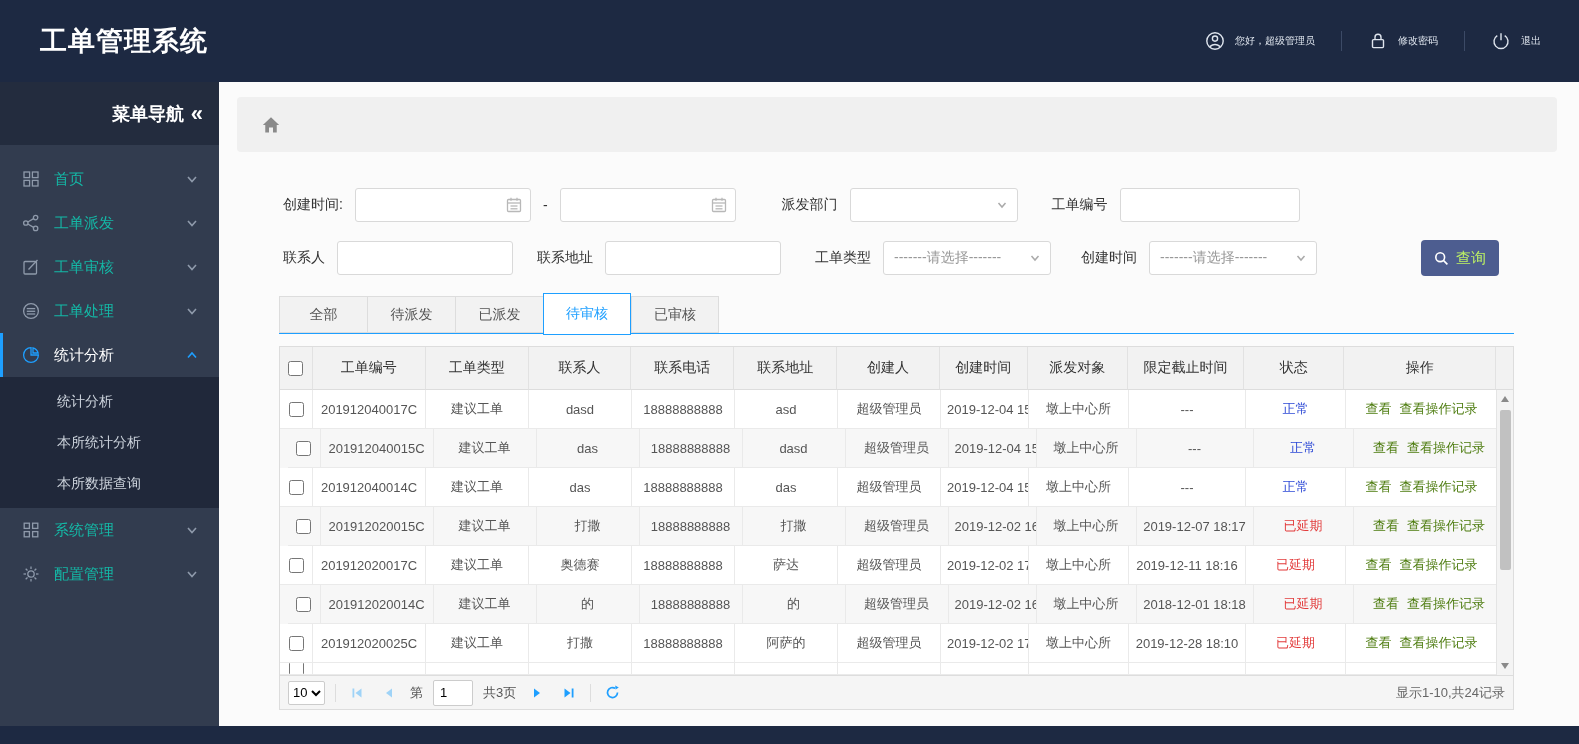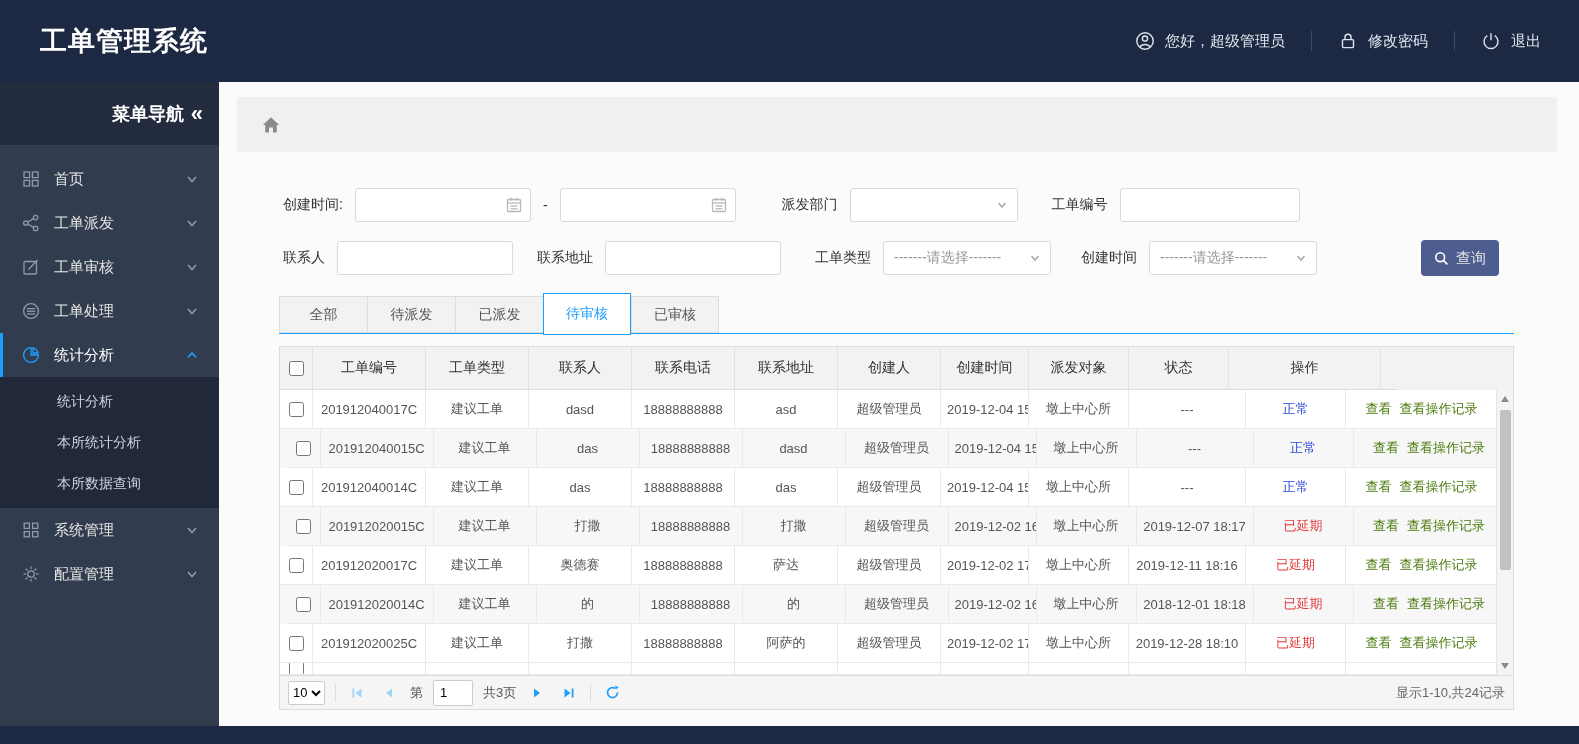--- a/index.html
+++ b/index.html
@@ -1,36 +1,36 @@
 <!DOCTYPE html>
 <html><head>
 <meta charset="utf-8">
 <style>
   * { box-sizing: border-box; margin: 0; padding: 0; }
   html,body { width:1579px; height:744px; overflow:hidden; font-family:"Liberation Sans","DejaVu Sans",sans-serif; background:#fafafa; }
 
   
   .topbar { height:82px; background:#1d2942; display:flex; align-items:center; justify-content:space-between; }
   .brand { color:#fff; font-size:27px; font-weight:bold; padding-left:40px; letter-spacing:1px; }
-  .topbar-right { display:flex; align-items:center; gap:26px; padding-right:38px; color:#dfe5ee; font-size:15px; }
+  .topbar-right { display:flex; align-items:center; gap:26px; padding-right:38px; color:#dfe5ee; font-size:10px; }
   .top-item { display:flex; align-items:center; gap:10px; cursor:pointer; }
   .top-sep { width:1px; height:20px; background:#3c4a66; }
   .ticon { width:20px; height:20px; display:block; }
   .ticon path,.ticon circle,.ticon rect,.ticon line { fill:none; stroke:#dfe5ee; stroke-width:1.4; }
 
   
   .main { display:flex; height:644px; }
   .footer { height:18px; background:#1d2942; }
 
   
   .sidebar { width:219px; background:#323c4f; display:flex; flex-direction:column; }
   .side-head { height:63px; background:#232c3e; display:flex; align-items:center; color:#fff; font-size:18px; font-weight:bold; padding-left:112px; flex:none; }
   .collapse { margin-left:auto; margin-right:18px; font-size:22px; font-weight:bold; color:#fff; cursor:pointer; letter-spacing:-2px; }
   .menu { padding-top:12px; }
-  .menu-item { height:44px; display:flex; align-items:center; padding-left:22px; color:#e5e5e5; font-size:15px; cursor:pointer; position:relative; }
+  .menu-item { height:44px; display:flex; align-items:center; padding-left:22px; color:#14b8a6; font-size:15px; cursor:pointer; position:relative; }
   .menu-item .mi { width:18px; height:18px; margin-right:14px; flex:none; }
   .mi path,.mi circle,.mi rect,.mi line,.mi polyline { fill:none; stroke:#8f9aab; stroke-width:1.3; }
   .menu-item .chev { margin-left:auto; margin-right:20px; width:14px; height:14px; }
   .chev polyline { fill:none; stroke:#8f9aab; stroke-width:1.6; }
   .menu-item.active { color:#fff; border-left:3px solid #1e9fff; padding-left:19px; }
   .menu-item.active .mi path,.menu-item.active .mi circle,.menu-item.active .mi rect,.menu-item.active .mi line { stroke:#1e9fff; }
   .menu-item.active .chev polyline { stroke:#1e9fff; }
   .submenu { background:#20283a; padding:4px 0; }
   .sub-item { height:41px; display:flex; align-items:center; padding-left:57px; color:#cdd4dd; font-size:14px; cursor:pointer; }
   .sub-item.active { background:#4f5e80; color:#fff; }
@@ -47,21 +47,21 @@
   .flabel { margin-right:12px; white-space:nowrap; }
   .tbox { position:relative; }
   .tbox input { width:176px; height:34px; border:1px solid #d9d9d9; border-radius:3px; background:#fff; padding:0 30px 0 10px; font-size:14px; outline:none; }
   .tbox.plain input { padding-right:10px; }
   .cal { position:absolute; right:8px; top:8px; width:18px; height:18px; }
   .cal rect,.cal line { fill:none; stroke:#b8b8b8; stroke-width:1.3; }
   .selectbox { width:168px; height:34px; border:1px solid #d9d9d9; border-radius:3px; background:#fff; display:flex; align-items:center; padding:0 8px 0 10px; color:#999; font-size:14px; cursor:pointer; }
   .selectbox .stext { flex:1; white-space:nowrap; overflow:hidden; }
   .sarrow { width:14px; height:14px; flex:none; }
   .sarrow polyline { fill:none; stroke:#aaa; stroke-width:1.5; }
-  .search-btn { margin-left:auto; margin-right:80px; width:78px; height:36px; background:#4d5d90; color:#e5e5e5; border:none; border-radius:4px; font-size:15px; display:flex; align-items:center; justify-content:center; gap:7px; cursor:pointer; }
+  .search-btn { margin-left:auto; margin-right:80px; width:78px; height:36px; background:#4d5d90; color:#bef264; border:none; border-radius:4px; font-size:15px; display:flex; align-items:center; justify-content:center; gap:7px; cursor:pointer; }
   .search-btn svg { width:15px; height:15px; }
   .search-btn circle,.search-btn line { fill:none; stroke:#fff; stroke-width:1.6; }
 
   
   .tabs { margin:20px 65px 0 60px; display:flex; border-bottom:1px solid #1e9fff; }
   .tab { width:88px; height:37px; background:#f2f2f2; border:1px solid #ddd; border-right:none; display:flex; align-items:center; justify-content:center; font-size:14px; color:#555; cursor:pointer; }
   .tab:last-of-type { border-right:1px solid #ddd; }
   .tab.active { background:#fff; border:1px solid #1e9fff !important; color:#1e9fff; height:42px; margin-top:-3px; margin-bottom:-2px; position:relative; z-index:2; }
 
   
@@ -331,20 +331,21 @@
             <input type="checkbox" style="">
           </div>
         <div class="cell c1">工单编号</div>
         <div class="cell c2">工单类型</div>
         <div class="cell c3">联系人</div>
         <div class="cell c4">联系电话</div>
         <div class="cell c5">联系地址</div>
         <div class="cell c6">创建人</div>
         <div class="cell c7">创建时间</div>
         <div class="cell c8">派发对象</div>
+        <div class="cell c9">限定截止时间</div>
         <div class="cell c10">状态</div>
         <div class="cell c11">操作</div>
         <div class="cell sb"></div>
       </div>
       <div class="tbody">
 
   <div class="trow">
     <div class="cell c0">
               <input type="checkbox" style="">
             </div>

